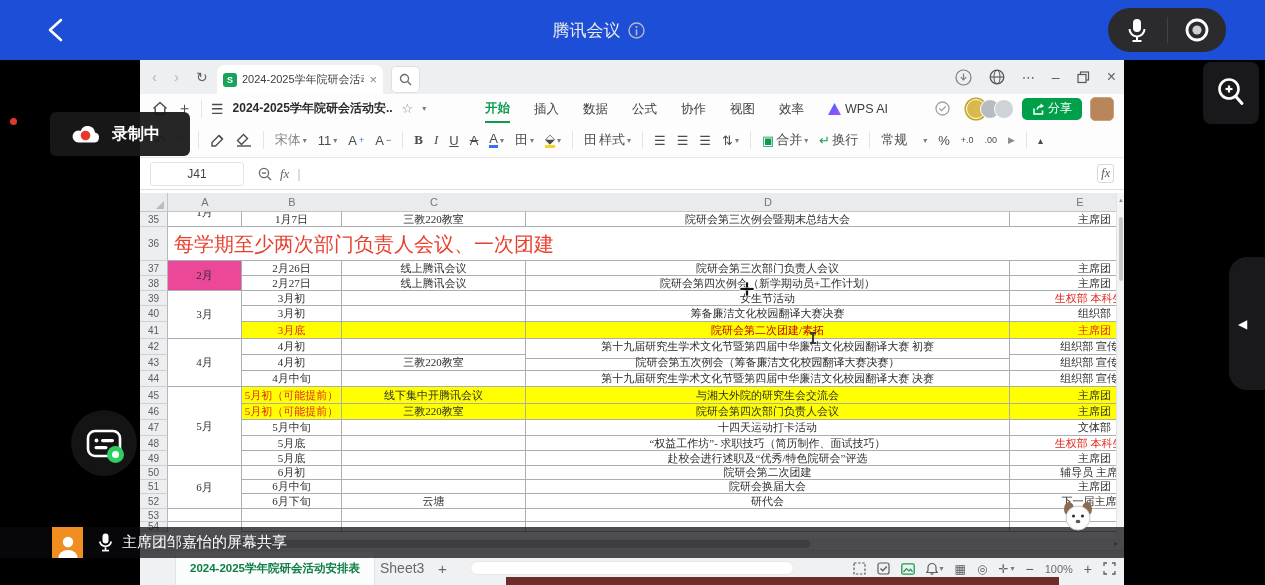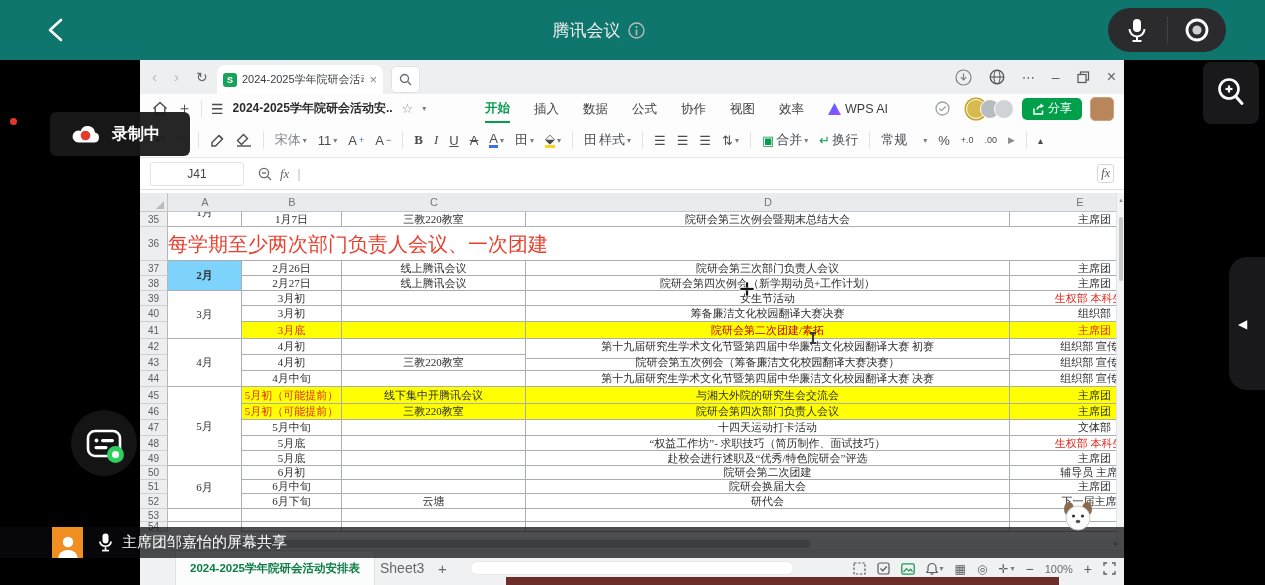--- a/index.html
+++ b/index.html
@@ -1,20 +1,20 @@
 <!DOCTYPE html>
 <html><head>
 <meta charset="utf-8">
 <style>
   html,body{margin:0;padding:0;background:#000;}
   #stage{position:relative;width:1265px;height:585px;background:#000;overflow:hidden;
          font-family:"Liberation Sans","DejaVu Sans",sans-serif;}
   .abs{position:absolute;}
   
-  #topbar{left:0;top:0;width:1265px;height:60px;background:#0f766e;}
+  #topbar{left:0;top:0;width:1265px;height:60px;background:#1d4ed8;}
   #mt-title{left:0;right:0;top:0;height:60px;display:flex;align-items:center;justify-content:center;
             gap:7px;transform:translateX(-34px);color:#ececec;font-size:17px;}
   #ctrl-pill{right:39px;top:8px;width:118px;height:44px;border-radius:22px;background:#2b2b2d;
              display:flex;align-items:center;}
   .pill-half{flex:1;display:flex;align-items:center;justify-content:center;height:100%;}
   .pill-div{width:1px;height:26px;background:#424245;}
   
   #win{left:140px;top:60px;width:984px;height:525px;background:#fff;overflow:hidden;font-size:12px;color:#333;}
   #browser-bar{left:0;top:0;width:984px;height:34px;background:#edeff1;}
   .nav-ic{color:#b4b7ba;font-size:15px;line-height:34px;}
@@ -68,21 +68,21 @@
   #hdr-bg{left:0;top:0;width:984px;height:19px;background:#e9ebed;border-bottom:1px solid #c3c6c8;box-sizing:border-box;}
   .hdr{top:0;height:19px;line-height:19px;text-align:center;font-size:11px;color:#73787c;}
   #corner{left:0;top:0;width:28px;height:19px;border-right:1px solid #c3c6c8;box-sizing:border-box;}
   #corner:after{content:"";position:absolute;right:3px;bottom:3px;border-left:8px solid transparent;border-bottom:8px solid #b9bcbe;}
   #sheet-rows{position:absolute;left:0;top:19px;width:984px;height:330px;}
   .rnum{position:absolute;left:0;width:28px;background:#eceef0;border-right:1px solid #b6b9bb;
         border-bottom:1px solid #cdd0d2;box-sizing:border-box;text-align:center;font-size:10px;color:#5a5e62;}
   .cell{position:absolute;border-right:1px solid #abaeb0;border-bottom:1px solid #abaeb0;box-sizing:border-box;
         font-family:"Liberation Serif","DejaVu Serif",serif;font-size:11px;color:#2d2d2d;text-align:center;
         white-space:nowrap;overflow:hidden;}
-  .banner-row{border-right:none!important;text-align:left!important;font-size:20px;overflow:visible!important;}
+  .banner-row{border-right:none!important;text-align:left!important;padding-left:6px;font-size:20px;overflow:visible!important;}
   .month span{font-size:11px;}
   #vscroll{left:976px;top:0;width:8px;height:349px;background:#f3f4f6;border-left:1px solid #e2e3e5;box-sizing:border-box;}
   #vthumb{position:absolute;left:1.5px;top:24px;width:4px;height:64px;border-radius:2px;background:#c6c8ca;}
   #vsarrow{position:absolute;left:0;top:4px;width:8px;text-align:center;font-size:6px;color:#8a8d90;}
   #hscroll{left:0;top:478px;width:984px;height:12px;background:#f1f2f4;}
   #hthumb{position:absolute;left:30px;top:2px;width:640px;height:8px;border-radius:4px;background:#c2c4c6;}
   #hsarrow{position:absolute;right:6px;top:0;font-size:8px;color:#96999c;line-height:12px;}
   
   #tabbar{left:0;top:490px;width:984px;height:35px;background:#eff1f3;border-top:1px solid #dcdee0;box-sizing:border-box;}
   #stab-active{left:35px;top:1px;height:33px;background:#fbfcfc;border-left:1px solid #e0e2e4;border-right:1px solid #e0e2e4;
@@ -443,21 +443,21 @@
           <div class="cell" style="left: 386px; top: 297px; width: 484px; height: 13px; line-height: 12px;"></div>
           <div class="cell" style="left: 870px; top: 297px; width: 170px; height: 13px; line-height: 12px;"></div>
           <div class="rnum" style="top: 310px; height: 10px; line-height: 10px;">54</div>
           <div class="cell" style="left: 102px; top: 310px; width: 100px; height: 10px; line-height: 9px;"></div>
           <div class="cell" style="left: 202px; top: 310px; width: 184px; height: 10px; line-height: 9px;"></div>
           <div class="cell" style="left: 386px; top: 310px; width: 484px; height: 10px; line-height: 9px;"></div>
           <div class="cell" style="left: 870px; top: 310px; width: 170px; height: 10px; line-height: 9px;"></div>
           <div class="cell month" style="left: 28px; top: 0px; width: 74px; height: 15px; display: flex; align-items: center; justify-content: center; overflow: hidden; background: rgb(255, 255, 255);">
             <span style="margin-top: -14px;">1月</span>
           </div>
-          <div class="cell month" style="left: 28px; top: 49px; width: 74px; height: 30px; display: flex; align-items: center; justify-content: center; overflow: hidden; background: #7dd3fc; font-weight: bold;">
+          <div class="cell month" style="left: 28px; top: 49px; width: 74px; height: 30px; display: flex; align-items: center; justify-content: center; overflow: hidden; background: #ec4899;">
             <span>2月</span>
           </div>
           <div class="cell month" style="left: 28px; top: 79px; width: 74px; height: 48px; display: flex; align-items: center; justify-content: center; overflow: hidden; background: rgb(255, 255, 255);">
             <span>3月</span>
           </div>
           <div class="cell month" style="left: 28px; top: 127px; width: 74px; height: 48px; display: flex; align-items: center; justify-content: center; overflow: hidden; background: rgb(255, 255, 255);">
             <span>4月</span>
           </div>
           <div class="cell month" style="left: 28px; top: 175px; width: 74px; height: 79px; display: flex; align-items: center; justify-content: center; overflow: hidden; background: rgb(255, 255, 255);">
             <span>5月</span>

